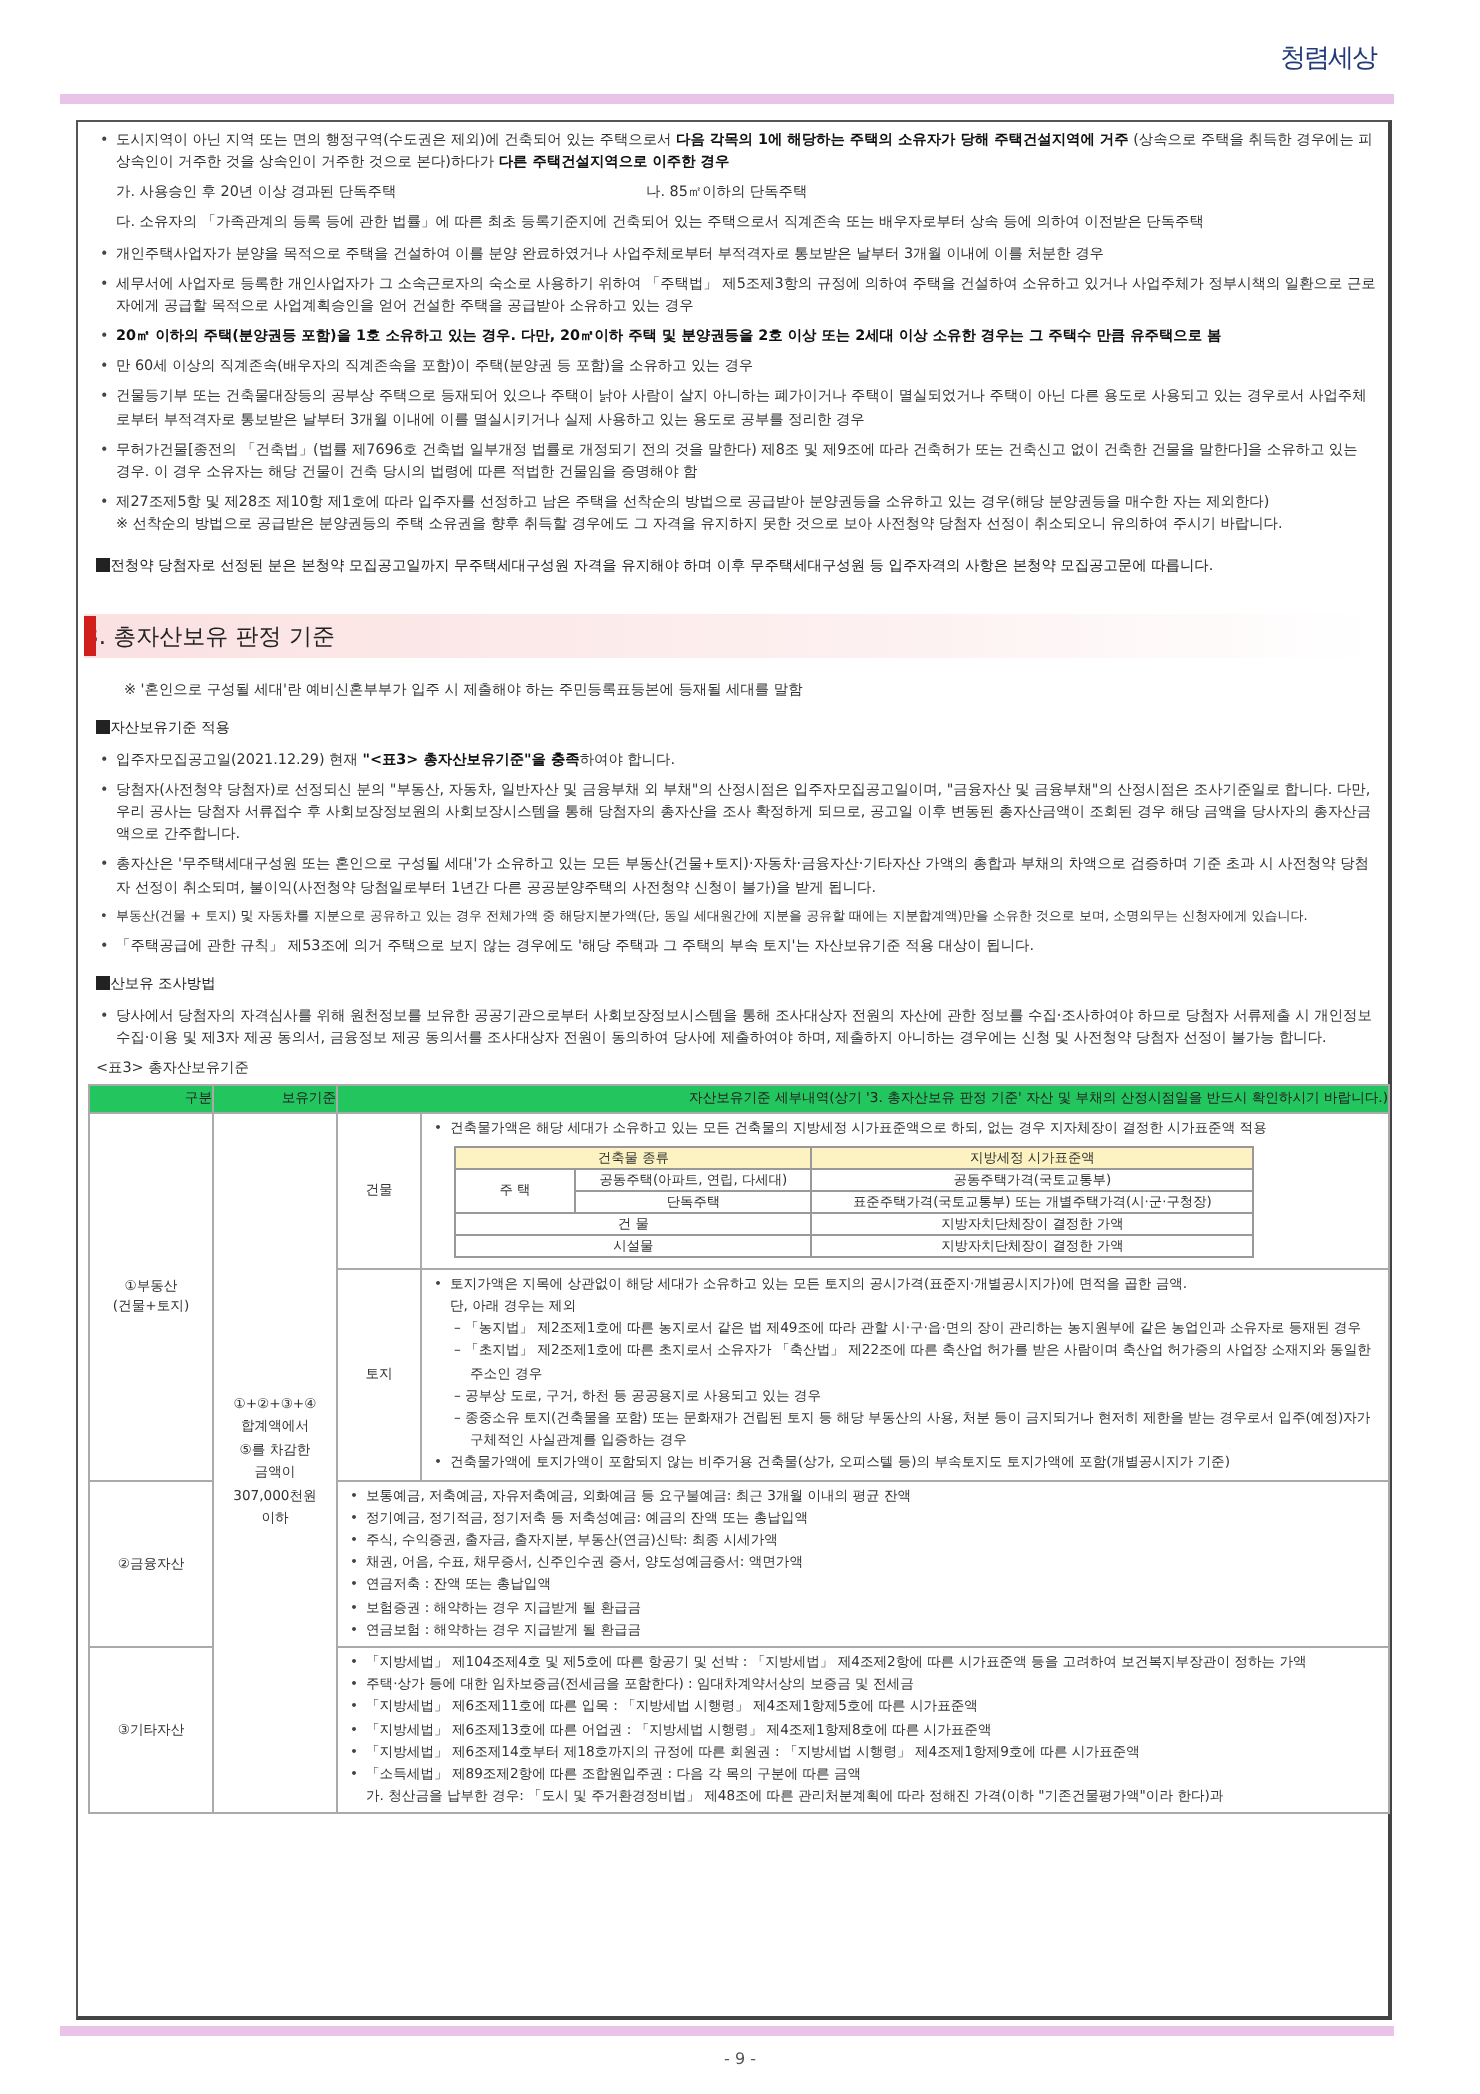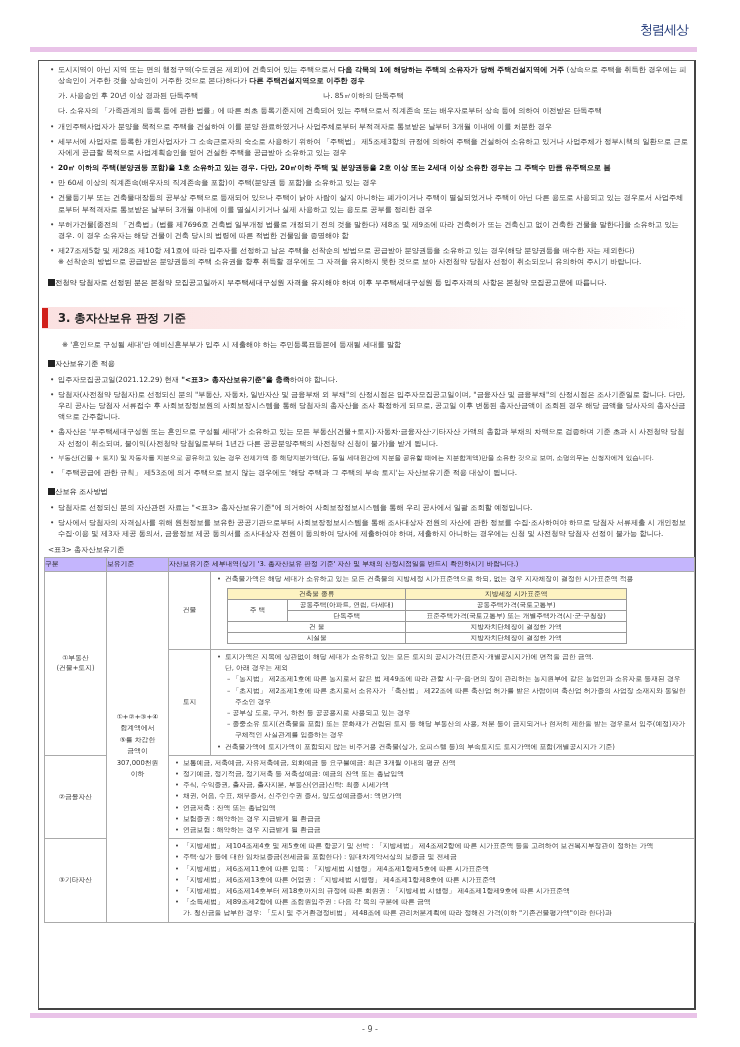--- a/index.html
+++ b/index.html
@@ -13,26 +13,26 @@
 .content{position:absolute;left:48px;top:64px;width:640px}
 .bl{position:relative;padding-left:10px;margin-bottom:4px}
 .bl:before{content:"•";position:absolute;left:2px;top:0;color:#444}
 .sub{padding-left:10px;margin-bottom:4px}
 .row2{display:flex;padding-left:10px;margin-bottom:4px}
 .row2 span{flex:0 0 265px}
 .sq{position:relative;padding-left:0;margin:6px 0 5px;color:#222}
 .sq:before{content:"";position:absolute;left:0;top:2px;width:7px;height:7px;background:#222}
 .note{padding-left:14px;margin-bottom:4px}
 b{font-weight:bold;color:#111}
-.sechead{position:relative;margin:18px 0 10px -6px;height:22px;background:linear-gradient(90deg,#fbe1e1 0%,#fdf0f0 60%,#fff 100%);padding-left:16px;font-size:11.5px;font-weight:bold;color:#222;line-height:22px}
+.sechead{position:relative;margin:18px 0 10px -6px;height:22px;background:linear-gradient(90deg,#fbe1e1 0%,#fdf0f0 60%,#fff 100%);font-size:11.5px;font-weight:normal;color:#222;line-height:22px}
 .sechead:before{content:"";position:absolute;left:0;top:1px;width:6px;height:20px;background:#d1201b}
 .tcap{margin:4px 0 2px;font-size:7.2px}
 table{border-collapse:collapse;width:651px;margin-left:-4px;font-size:6.8px}
 td,th{border:1px solid #aaa;vertical-align:middle}
-th{background:#c4b5fd;font-weight:normal;height:14px;text-align:left;color:#222}
+th{background:#22c55e;font-weight:normal;height:14px;text-align:right;color:#222}
 .c{text-align:center}
 .cell{padding:2px 4px;line-height:1.65}
 .inner{border-collapse:collapse;width:400px;margin:3px 0 3px 12px;font-size:6.7px}
 .inner td{border:1px solid #999;text-align:center;padding:0 2px;height:10px;line-height:10px}
 .inner .h{background:#fdf3c2}
 .dash{padding-left:10px;text-indent:-8px}
 </style>
 </head>
 <body>
 
@@ -61,21 +61,20 @@
   <div class="note">※ '혼인으로 구성될 세대'란 예비신혼부부가 입주 시 제출해야 하는 주민등록표등본에 등재될 세대를 말함</div>
 
   <div class="sq" style="margin-top:8px">총자산보유기준 적용</div>
   <div class="bl"><span>입주자모집공고일(2021.12.29) 현재 </span><b>"&lt;표3&gt; 총자산보유기준"을 충족</b><span>하여야 합니다.</span></div>
   <div class="bl">당첨자(사전청약 당첨자)로 선정되신 분의 "부동산, 자동차, 일반자산 및 금융부채 외 부채"의 산정시점은 입주자모집공고일이며, "금융자산 및 금융부채"의 산정시점은 조사기준일로 합니다. 다만, 우리 공사는 당첨자 서류접수 후 사회보장정보원의 사회보장시스템을 통해 당첨자의 총자산을 조사 확정하게 되므로, 공고일 이후 변동된 총자산금액이 조회된 경우 해당 금액을 당사자의 총자산금액으로 간주합니다.</div>
   <div class="bl">총자산은 '무주택세대구성원 또는 혼인으로 구성될 세대'가 소유하고 있는 모든 부동산(건물+토지)·자동차·금융자산·기타자산 가액의 총합과 부채의 차액으로 검증하며 기준 초과 시 사전청약 당첨자 선정이 취소되며, 불이익(사전청약 당첨일로부터 1년간 다른 공공분양주택의 사전청약 신청이 불가)을 받게 됩니다.</div>
   <div class="bl" style="font-size:6.5px">부동산(건물 + 토지) 및 자동차를 지분으로 공유하고 있는 경우 전체가액 중 해당지분가액(단, 동일 세대원간에 지분을 공유할 때에는 지분합계액)만을 소유한 것으로 보며, 소명의무는 신청자에게 있습니다.</div>
   <div class="bl">「주택공급에 관한 규칙」 제53조에 의거 주택으로 보지 않는 경우에도 '해당 주택과 그 주택의 부속 토지'는 자산보유기준 적용 대상이 됩니다.</div>
 
   <div class="sq" style="margin-top:8px">자산보유 조사방법</div>
-  <div class="bl">당첨자로 선정되신 분의 자산관련 자료는 "&lt;표3&gt; 총자산보유기준"에 의거하여 사회보장정보시스템을 통해 우리 공사에서 일괄 조회할 예정입니다.</div>
 
   <div class="bl">당사에서 당첨자의 자격심사를 위해 원천정보를 보유한 공공기관으로부터 사회보장정보시스템을 통해 조사대상자 전원의 자산에 관한 정보를 수집·조사하여야 하므로 당첨자 서류제출 시 개인정보 수집·이용 및 제3자 제공 동의서, 금융정보 제공 동의서를 조사대상자 전원이 동의하여 당사에 제출하여야 하며, 제출하지 아니하는 경우에는 신청 및 사전청약 당첨자 선정이 불가능 합니다.</div>
 
   <div class="tcap">&lt;표3&gt; 총자산보유기준</div>
   <table>
     <tbody>
         <tr>
       <th style="width:62px">구분</th>
       <th style="width:62px">보유기준</th>
       <th colspan="2">자산보유기준 세부내역(상기 '3. 총자산보유 판정 기준' 자산 및 부채의 산정시점일을 반드시 확인하시기 바랍니다.)</th>

